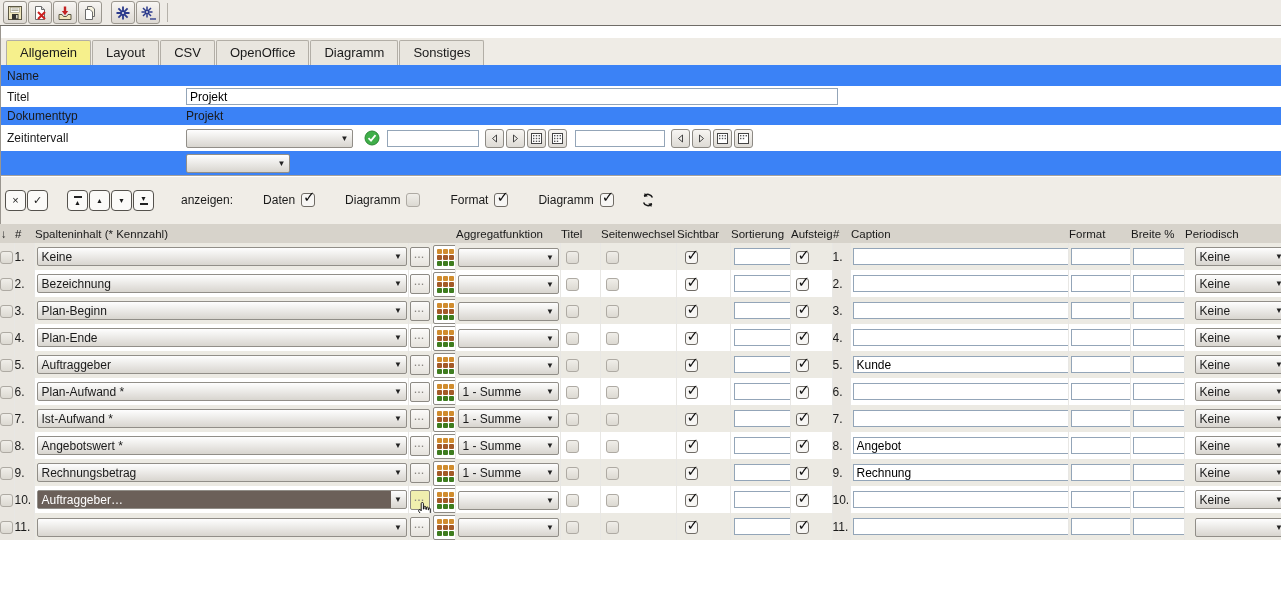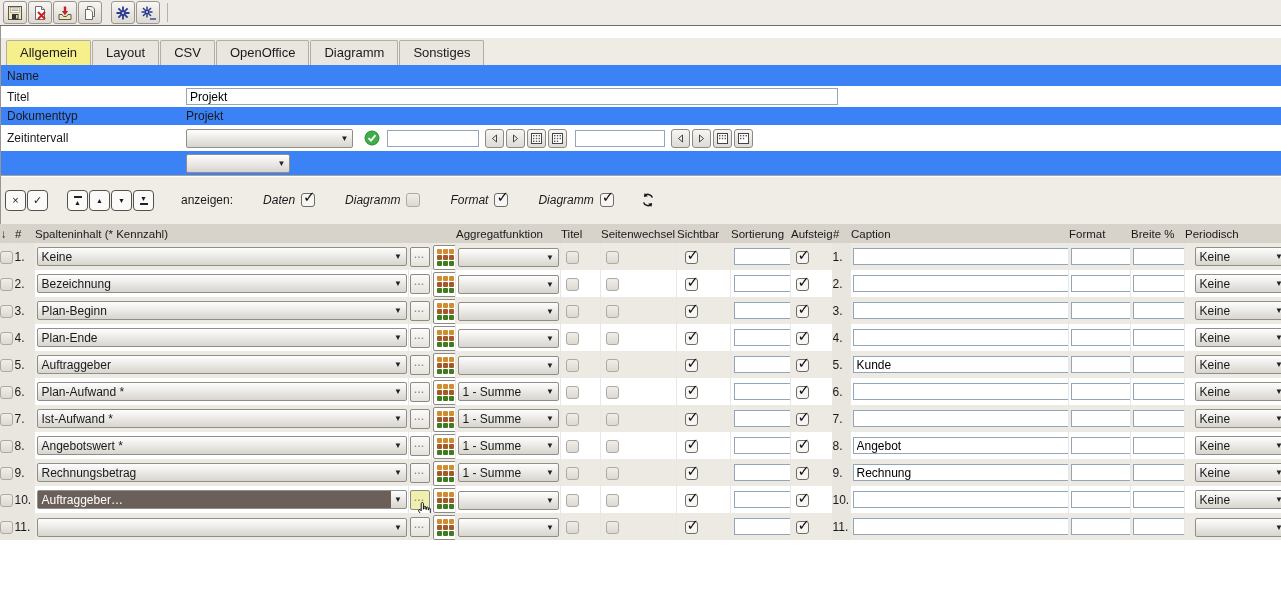--- a/index.html
+++ b/index.html
@@ -49,21 +49,21 @@
   .maxinput { width:52px; text-align:right; }
 
   
   .actions { height:48px; background:#f0ede7; border-top:1px solid #a5a19b; box-shadow:inset 0 1px 0 #fff;
              display:flex; align-items:center; padding-left:4px; border-left:1px solid #9a968f; }
   .abtn { width:19px; height:19px; border:1px solid #55524d; border-radius:4px; background:#fbfaf8; margin-right:1px;
           display:inline-flex; flex-direction:column; align-items:center; justify-content:center; font-size:11px; line-height:11px; }
   .abtn .tri { font-size:7px; line-height:7px; }
   .abtn .bar { width:8px; height:2px; background:#222; margin:1px 0; }
   .anz { margin-left:26px; }
-  .toggle { display:inline-flex; align-items:center; margin-left:30px;font-style:italic; }
+  .toggle { display:inline-flex; align-items:center; margin-left:30px; }
   .toggle .tlabel { margin-right:6px; }
   .refresh { margin-left:26px; display:inline-flex; }
 
   
   .cb { width:13px; height:13px; border:1px solid #aeaaa3; border-radius:3px; background:linear-gradient(#f0eee9,#dcd9d2);
         display:inline-block; position:relative; box-sizing:border-box; vertical-align:middle; }
   .cb.checked { background:#f7f6f4; border-color:#6f6b65; }
   .cb.checked::after { content:"✓"; position:absolute; left:1px; top:-6px; font-size:15px; font-weight:bold; color:#0c0c0c; }
   .cb.big { width:14px; height:14px; }
 

